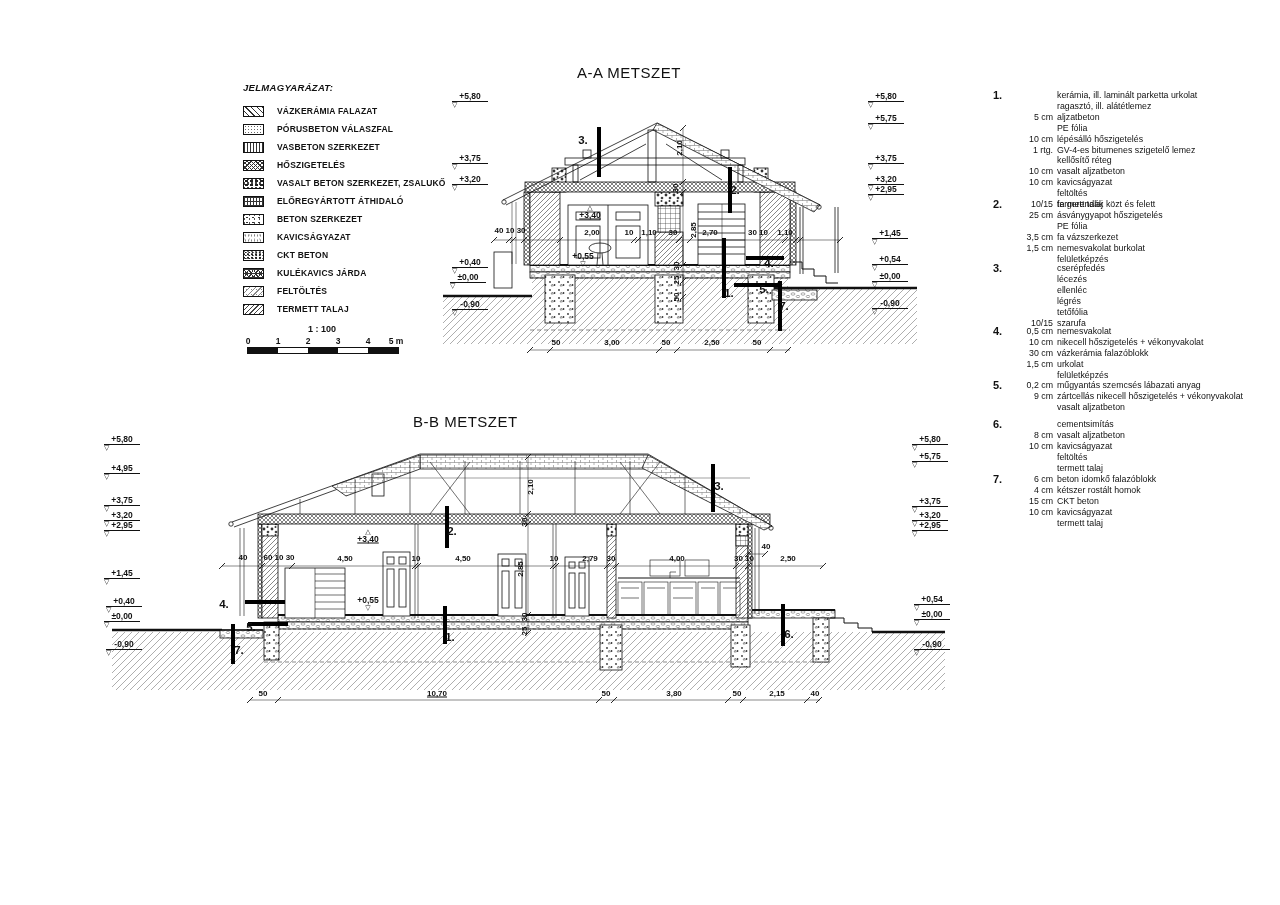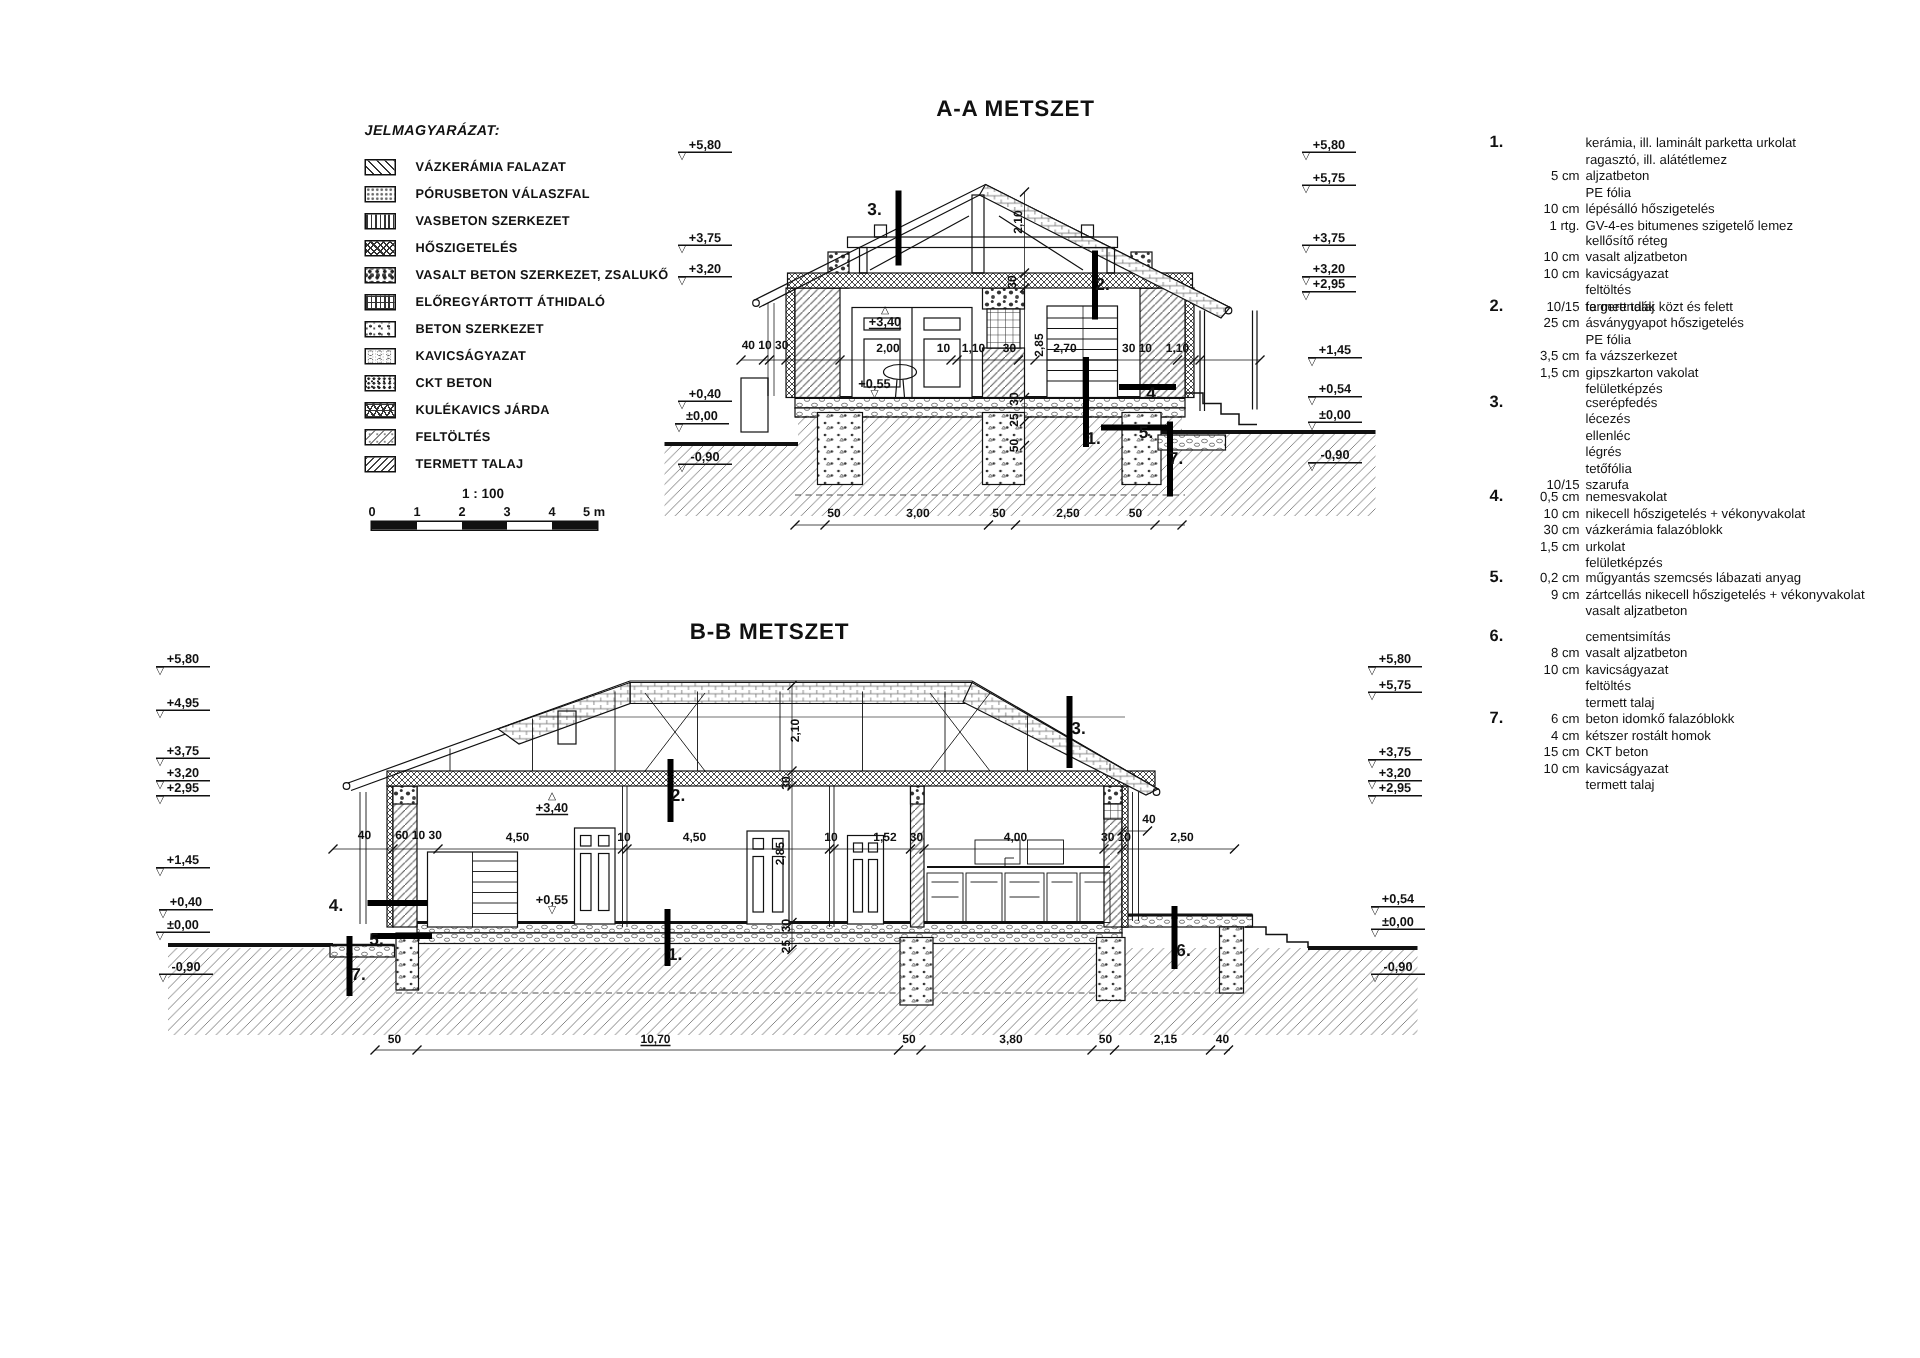--- a/index.html
+++ b/index.html
@@ -1,18 +1,18 @@
 <!DOCTYPE html>
 <html><head>
 <meta charset="utf-8">
 <style>
   html,body{margin:0;padding:0;background:#e8e8e8;}
   #stage{position:relative;width:1280px;height:905px;background:#ffffff;overflow:hidden;
          font-family:"Liberation Sans","DejaVu Sans",sans-serif;color:#111;}
-  .title{position:absolute;font-size:15px;font-weight:bold;letter-spacing:.5px;width:200px;text-align:center;}
+  .title{position:absolute;font-size:15px;font-weight:normal;letter-spacing:.5px;width:200px;}
   #t-aa{left:577px;top:64px;}
   #t-bb{left:413px;top:413px;}
 
   
   #legend{position:absolute;left:243px;top:82px;width:230px;}
   #legend .lg-title{font-size:9.5px;font-weight:bold;margin-bottom:9px;letter-spacing:.3px;font-style:italic;}
   .lg-item{display:flex;align-items:center;height:18px;gap:13px;}
   .sw{width:21px;height:11px;border:1px solid #111;box-sizing:border-box;background-color:#fff;flex:0 0 auto;}
   .lg-label{font-size:8.5px;font-weight:bold;letter-spacing:.2px;white-space:nowrap;}
   .sw-diag{background-image:repeating-linear-gradient(45deg,transparent 0 3px,#333 3px 4px);}
@@ -453,21 +453,21 @@
       </div>
     </div>
   <div>
 
   <span class="dim" style="position: absolute; left: 243px; top: 557px;">40</span>
       <span class="dim" style="position: absolute; left: 279px; top: 557px;">60 10 30</span>
       <span class="dim" style="position: absolute; left: 345px; top: 558px;">4,50</span>
       <span class="dim" style="position: absolute; left: 416px; top: 558px;">10</span>
       <span class="dim" style="position: absolute; left: 463px; top: 558px;">4,50</span>
       <span class="dim" style="position: absolute; left: 554px; top: 558px;">10</span>
-      <span class="dim" style="position: absolute; left: 590px; top: 558px;">1,52</span>
+      <span class="dim" style="position: absolute; left: 590px; top: 558px;">2,79</span>
       <span class="dim" style="position: absolute; left: 611px; top: 558px;">30</span>
       <span class="dim" style="position: absolute; left: 677px; top: 558px;">4,00</span>
       <span class="dim" style="position: absolute; left: 744px; top: 558px;">30 10</span>
       <span class="dim" style="position: absolute; left: 788px; top: 558px;">2,50</span>
       <span class="dim" style="position: absolute; left: 766px; top: 546px;">40</span>
       <span class="dim rot" style="position: absolute; left: 530px; top: 487px;">2,10</span>
       <span class="dim rot" style="position: absolute; left: 524px; top: 522px;">30</span>
       <span class="dim rot" style="position: absolute; left: 520px; top: 569px;">2,85</span>
       <span class="dim rot" style="position: absolute; left: 524px; top: 617px;">30</span>
       <span class="dim rot" style="position: absolute; left: 524px; top: 631px;">25</span>
@@ -654,21 +654,21 @@
           <div class="nrow">
             <span class="ns"></span>
             <span class="nt">PE fólia</span>
           </div>
           <div class="nrow">
             <span class="ns">3,5 cm</span>
             <span class="nt">fa vázszerkezet</span>
           </div>
           <div class="nrow">
             <span class="ns">1,5 cm</span>
-            <span class="nt">gipszkarton vakolat</span>
+            <span class="nt">nemesvakolat burkolat</span>
           </div>
           <div class="nrow">
             <span class="ns"></span>
             <span class="nt">felületképzés</span>
           </div>
         </div>
       </div>
       <div class="note" style="top: 263px;">
         <span class="nnum">3.</span>
         <div class="nrows">

